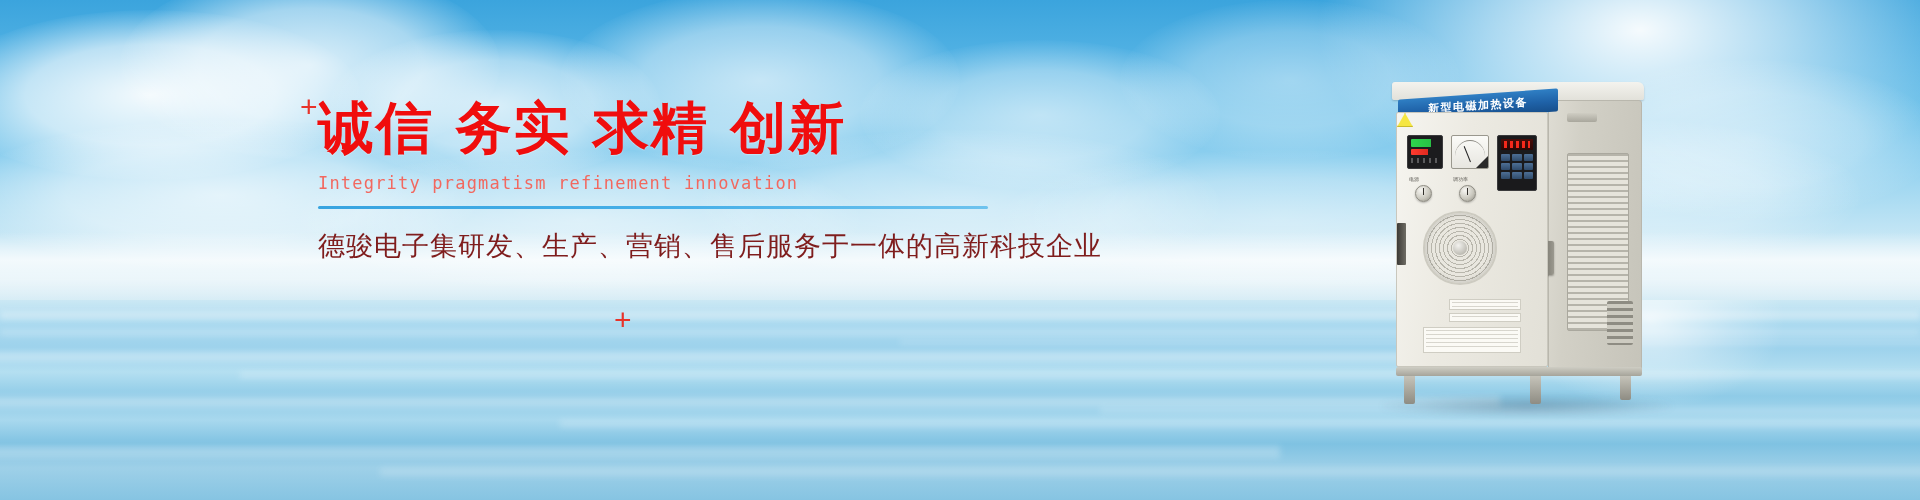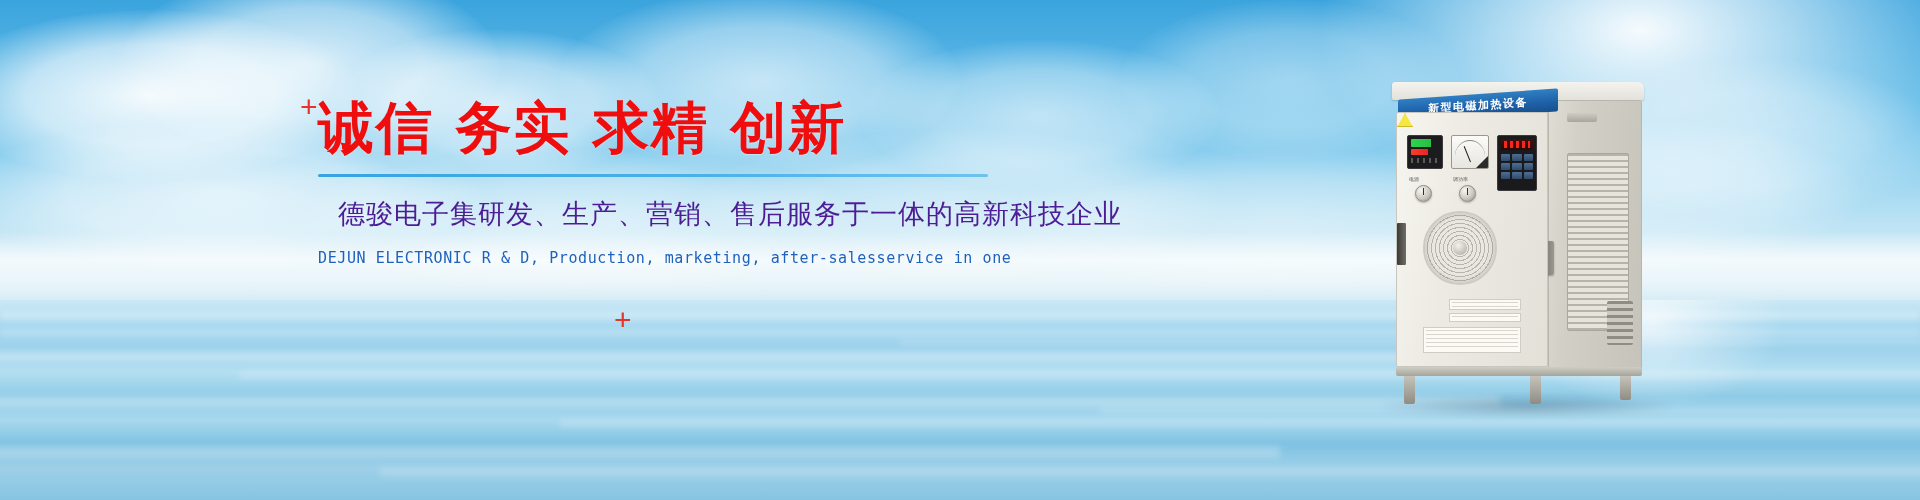--- a/index.html
+++ b/index.html
@@ -139,24 +139,23 @@
     margin-top:13px;
     width:670px; height:3px;
     background:linear-gradient(90deg,#38a4e0 0%, #48b0e8 55%, #6ec3ee 100%);
     border-radius:2px;
   }
 
   .subtitle-cn {
     margin-top:19px;
     font-family:Liberation Serif, serif;
     font-size:27px;
-    color:#4c1d95;
+    color:#7f1d1d;
     letter-spacing:1px;
     white-space:nowrap;
-    margin-left:20px;
   }
 
   .desc-en {
     margin-top:13px;
     font-family:"DejaVu Sans Mono","Liberation Mono", monospace;
     font-size:15px;
     line-height:1.85;
     letter-spacing:0.6px;
     color:#1f62bd;
   }
@@ -445,27 +444,27 @@
   <div class="wave w10"></div>
   <div class="sun-reflect"></div>
 
   <div class="plus plus-top">+</div>
   <div class="plus plus-bottom">+</div>
 
   <div class="text-block">
 
     <div class="headline">诚信 务实 求精 创新</div>
 
+    <div class="tagline-en">Integrity  pragmatism  refinement  innovation</div>
 
     <div class="divider"></div>
 
     <div class="subtitle-cn">德骏电子集研发、生产、营销、售后服务于一体的高新科技企业</div>
 
     <div class="desc-en">
-      <div>DEJUN ELECTRONIC R &amp; D, Production, marketing, after-salesservice in one</div>
     </div>
 
   </div>
 
   <div class="m-shadow"></div>
 
   <div class="machine">
 
     <div class="m-top"></div>
 

